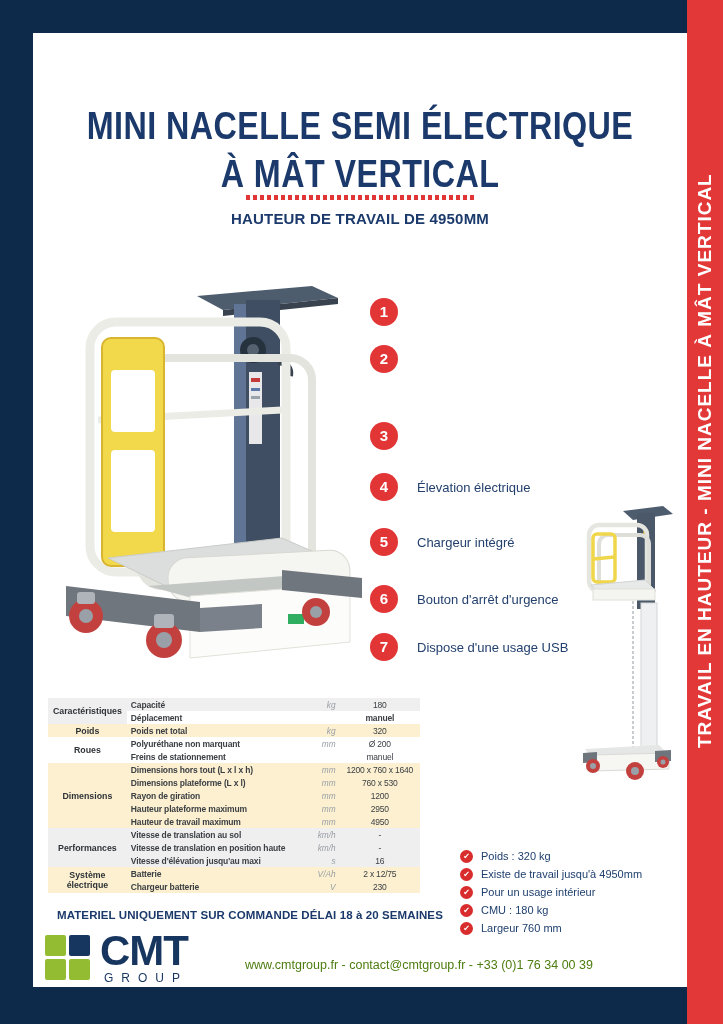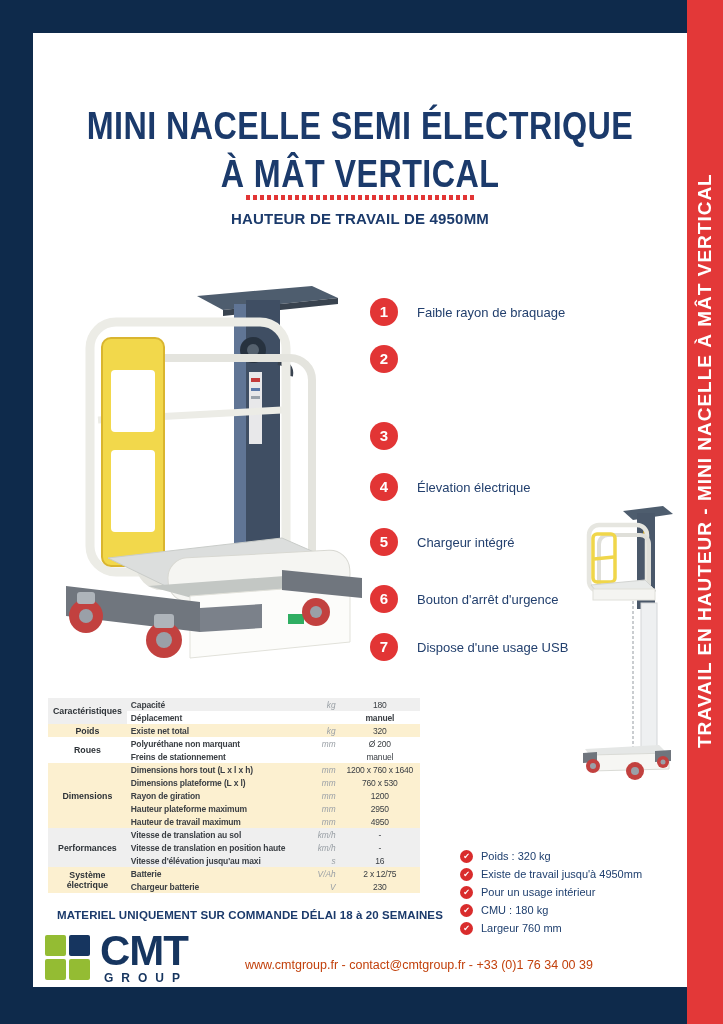--- a/index.html
+++ b/index.html
@@ -88,24 +88,24 @@
     position:absolute;left:24px;top:876px;
     color:#1b3a6b;font-weight:700;font-size:11.5px;letter-spacing:.1px;white-space:nowrap;
   }
   .logo{position:absolute;left:12px;top:900px;display:flex;}
   .logo-squares{display:grid;grid-template-columns:21px 21px;grid-template-rows:21px 21px;gap:3px;margin-right:10px;margin-top:2px;}
   .sq{border-radius:2px;}
   .sq.green{background:#94bc33;}
   .sq.navy{background:#16355f;}
   .logo-wordmark{display:flex;flex-direction:column;align-items:center;}
   .logo-cmt{color:#16355f;font-weight:700;font-size:42px;line-height:36px;letter-spacing:-1px;}
-  .logo-group{color:#16355f;font-weight:700;font-size:12px;letter-spacing:8px;margin-top:2px;margin-left:4px;}
+  .logo-group{color:#16355f;font-weight:400;font-size:12px;letter-spacing:8px;margin-top:2px;margin-left:4px;}
   .contact{
     position:absolute;left:212px;top:925px;
-    color:#c2410c;font-size:12.5px;white-space:nowrap;
+    color:#4d7c0f;font-size:12.5px;white-space:nowrap;
   }
 
   
   .photo-main{position:absolute;left:17px;top:237px;width:320px;height:400px;}
   .photo-side{position:absolute;left:530px;top:470px;width:125px;height:285px;}
 </style>
 </head>
 <body>
 
 <div class="card">
@@ -158,21 +158,20 @@
         <circle cx="266" cy="342" r="6" fill="#9aa0a8"></circle>
       <rect x="104" y="344" width="20" height="14" rx="3" fill="#aeb4ba"></rect>
       <rect x="27" y="322" width="18" height="12" rx="3" fill="#aeb4ba"></rect>
     </g>
   </svg>
 
   <div class="features">
 
       <div class="feature">
         <div class="fnum">1</div>
-        <div class="ftext">Faible rayon de braquage</div>
       </div>
 
       <div class="feature">
         <div class="fnum">2</div>
       </div>
 
       <div class="feature">
         <div class="fnum">3</div>
       </div>
 
@@ -231,21 +230,21 @@
           <td class="unit tint-gray">kg</td>
           <td class="val tint-gray">180</td>
         </tr>
         <tr>
           <td class="prop tint-white">Déplacement</td>
           <td class="unit tint-white"></td>
           <td class="val tint-white bold">manuel</td>
         </tr>
         <tr>
           <td class="cat tint-cream" rowspan="1">Poids</td>
-          <td class="prop tint-cream">Existe net total</td>
+          <td class="prop tint-cream">Poids net total</td>
           <td class="unit tint-cream">kg</td>
           <td class="val tint-cream">320</td>
         </tr>
         <tr>
           <td class="cat tint-white" rowspan="2">Roues</td>
           <td class="prop tint-white">Polyuréthane non marquant</td>
           <td class="unit tint-white">mm</td>
           <td class="val tint-white">Ø 200</td>
         </tr>
         <tr>

